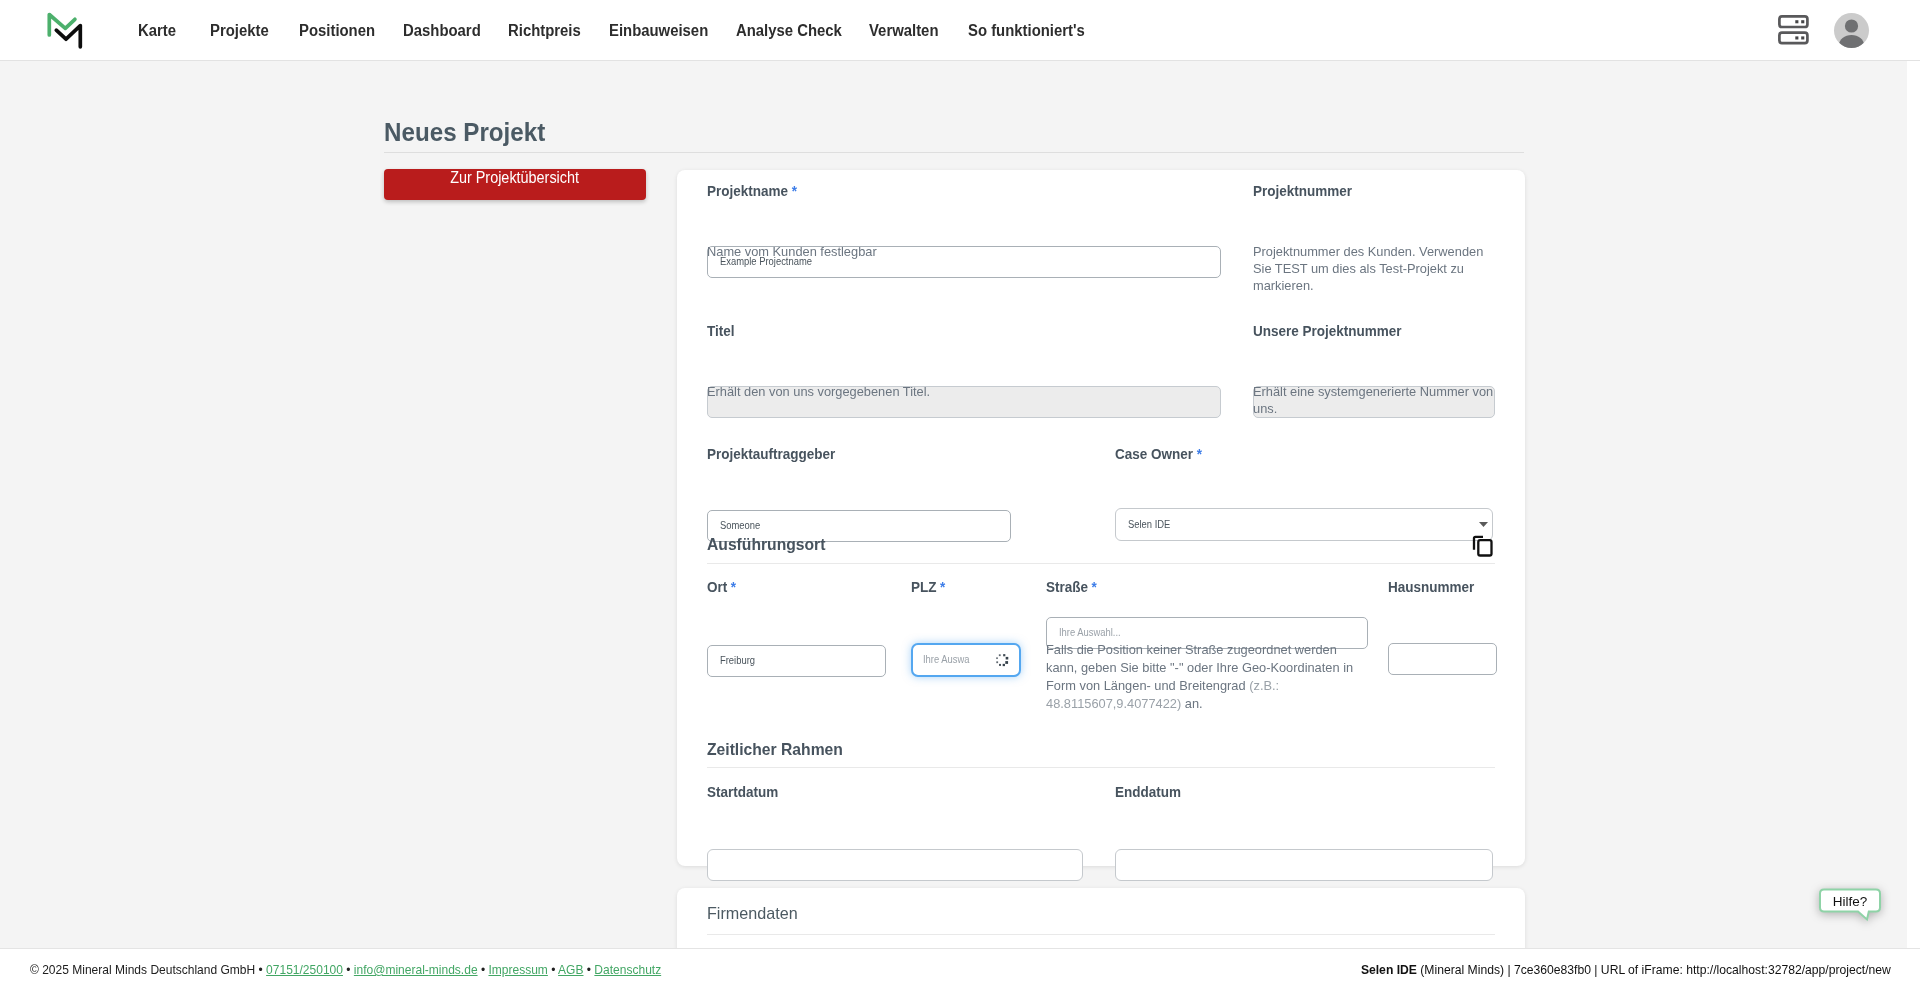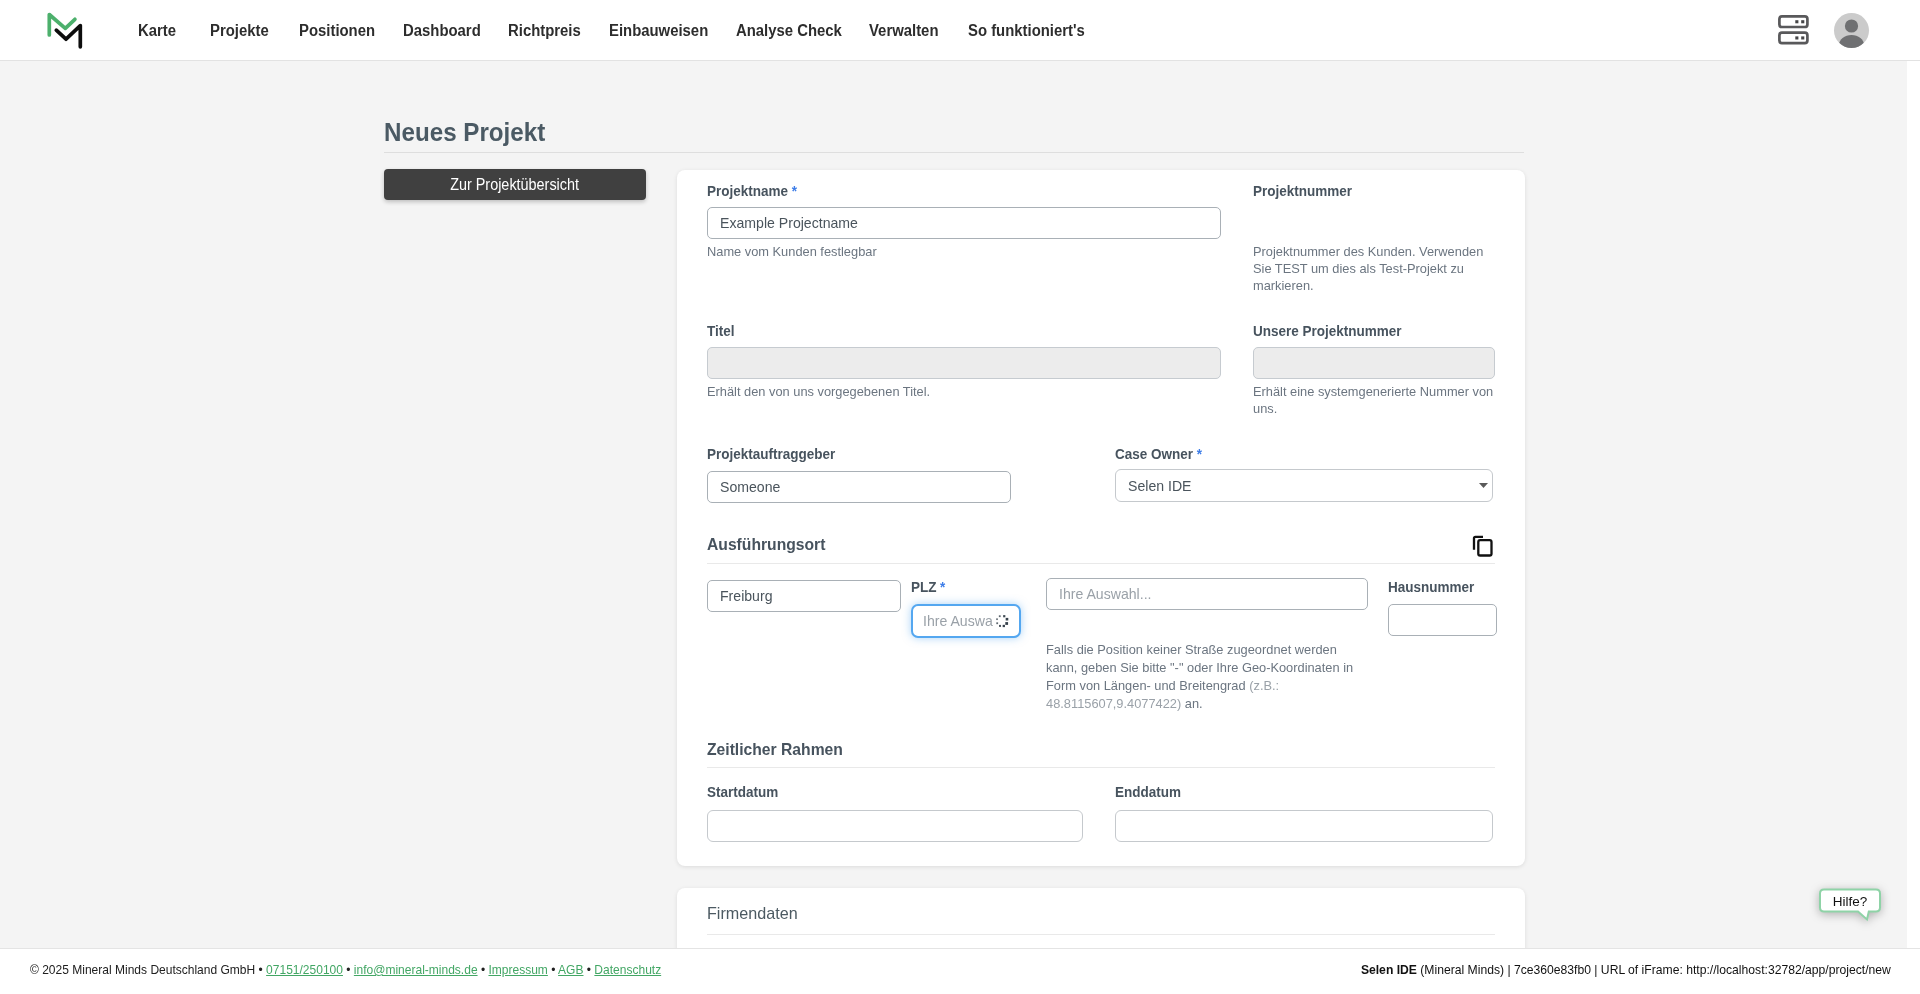--- a/index.html
+++ b/index.html
@@ -3,21 +3,21 @@
 <meta charset="utf-8">
 <title>Neues Projekt</title>
 <style>
 * { margin:0; padding:0; box-sizing:border-box; }
 html,body { width:1920px; height:994px; overflow:hidden; background:#ffffff;
   font-family:"Liberation Sans", sans-serif; position:relative; }
 .abs { position:absolute; }
 .lbl { font-size:15px; font-weight:700; color:#47535e; line-height:16px; white-space:nowrap; transform:scaleX(0.9); transform-origin:left top; }
 .lbl .req { color:#3d7de8; margin-left:4px; }
 .inp { position:absolute; height:32px; background:#fff; border:1px solid #a9b0b6; border-radius:5px;
-  font-size:15px; color:#4a545c; line-height:30px; padding:0 12px; white-space:nowrap; overflow:hidden; }
+  font-size:10px; color:#4a545c; line-height:30px; padding:0 12px; white-space:nowrap; overflow:hidden;margin-top:39px; }
 .inp.light { border-color:#c5c9cd; border-radius:6px; }
 .inp.dis { background:#ececec; border-color:#c6cbd0; }
 .help { position:absolute; font-size:13.5px; color:#6b7580; line-height:17px; transform:scaleX(0.95); transform-origin:left top; white-space:nowrap; }
 .sechead { position:absolute; font-size:16.5px; font-weight:700; color:#47535e; line-height:18px; transform:scaleX(0.95); transform-origin:left top; white-space:nowrap; }
 .divline { position:absolute; height:1px; background:#e9e9e9; }
 .ph { color:#9aa1a8; }
 .t { display:inline-block; transform:scaleX(0.94); transform-origin:left center; }
 .navlink { font-size:16px; font-weight:600; color:#2d2d2d; white-space:nowrap; top:0; height:60px; line-height:62px; transform:scaleX(0.93); transform-origin:left center; }
 </style>
 </head>
@@ -60,22 +60,22 @@
   <circle cx="18.5" cy="18.5" r="17.5" fill="#cbcbcb"></circle>
   <g clip-path="url(#avclip)">
     <circle cx="18.5" cy="14" r="6.6" fill="#6f7072"></circle>
     <ellipse cx="18.5" cy="33.5" rx="12.6" ry="10.5" fill="#6f7072"></ellipse>
   </g>
 </svg>
 
 <div class="abs" style="left:384px;top:117px;font-size:26px;font-weight:700;color:#4b5a64;transform:scaleX(0.93);transform-origin:left top;">Neues Projekt</div>
 <div class="abs" style="left:384px;top:152px;width:1140px;height:1px;background:#dedede;"></div>
 
-<div class="abs" style="left:384px;top:169px;width:262px;height:31px;background:#404040;border-radius:4px;
-  box-shadow:0 2px 4px rgba(0,0,0,0.22);display:flex;align-items:center;justify-content:center;
+<div class="abs" style="left:384px;top:169px;width:262px;height:31px;background:#b91c1c;border-radius:4px;
+  box-shadow:0 2px 4px rgba(0,0,0,0.22);display:flex;align-items:flex-start;justify-content:center;
   color:#fff;font-size:16px;">
     <span id="btntext" style="display:inline-block;transform:scaleX(0.90);">Zur Projektübersicht</span>
   </div>
 
 <div class="abs" style="left:677px;top:170px;width:848px;height:696px;background:#fff;border-radius:8px;
   box-shadow:0 1px 4px rgba(0,0,0,0.10);">
 
   <div class="abs lbl" style="left:30px;top:13px;">Projektname<span class="req">*</span></div>
   <div class="inp" style="left:30px;top:37px;width:514px;"><span class="t">Example Projectname</span></div>
   <div class="help" style="left:30px;top:73px;">Name vom Kunden festlegbar</div>
@@ -102,21 +102,21 @@
   </div>
 
   <div class="sechead" style="left:30px;top:365px;">Ausführungsort</div>
   <svg class="abs" style="left:795px;top:365px;" width="22" height="22" viewBox="0 0 22 22">
     <path d="M2,14.7 L2,3.3 Q2,1.9 3.4,1.9 L11,1.9" fill="none" stroke="#111" stroke-width="2.3"></path>
     <rect x="6.3" y="5.1" width="13.2" height="15.4" rx="1.8" fill="none" stroke="#111" stroke-width="2.3"></rect>
   </svg>
   <div class="divline" style="left:30px;top:393px;width:788px;"></div>
 
   <div class="abs lbl" style="left:30px;top:409px;">Ort<span class="req">*</span></div>
-  <div class="inp" style="left:30px;top:410px;width:194px;"><span class="t">Freiburg</span></div>
+  <div class="inp" style="left:30px;top:436px;width:179px;"><span class="t">Freiburg</span></div>
 
   <div class="abs lbl" style="left:234px;top:409px;">PLZ<span class="req">*</span></div>
   <div class="inp" style="left:234px;top:434px;width:110px;height:34px;border:2px solid #54a7f0;border-radius:7px;
     box-shadow:0 0 8px rgba(86,168,240,0.5);line-height:29px;padding:0 10px;">
     <span class="ph t">Ihre Auswa</span>
     <svg class="abs" style="right:10px;top:7.5px;" width="14" height="14" viewBox="0 0 14 14">
       <rect x="10.68" y="3.89" width="2.6" height="2.6" fill="#37424c" fill-opacity="1.0"></rect>
       <rect x="10.28" y="8.09" width="2.8" height="2.8" fill="#37424c" fill-opacity="1.0"></rect>
       <rect x="7.66" y="10.83" width="2.3" height="2.3" fill="#37424c" fill-opacity="1.0"></rect>
       <rect x="4.01" y="10.91" width="2.0" height="2.0" fill="#37424c" fill-opacity="0.9"></rect>

